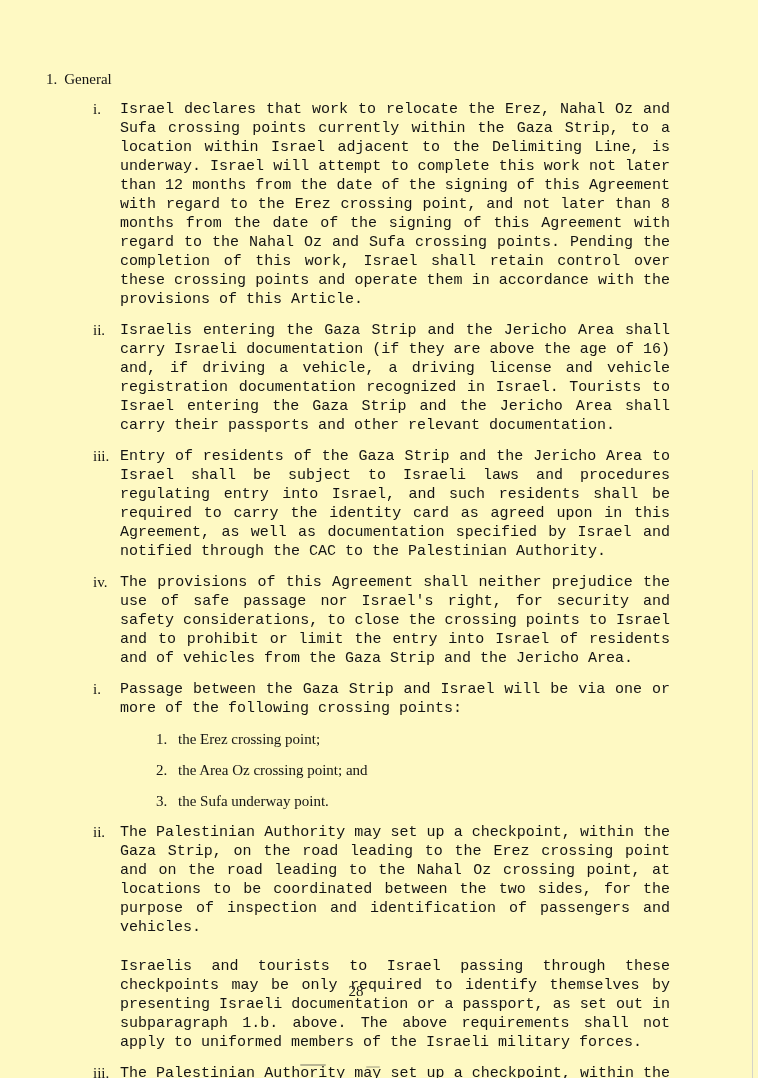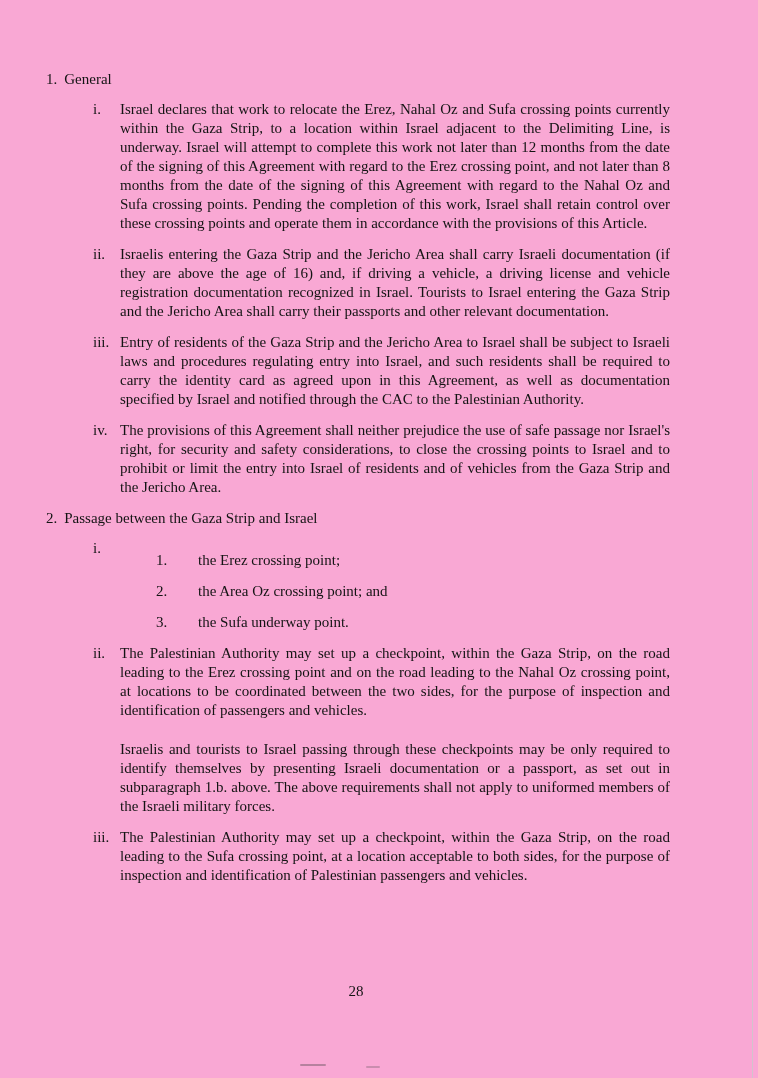--- a/index.html
+++ b/index.html
@@ -4,21 +4,21 @@
 <style>
   html, body {
     margin: 0;
     padding: 0;
     background: #ffffff;
   }
   .page {
     position: relative;
     width: 758px;
     height: 1078px;
-    background: #f9a8d4;
+    background: #fef9c3;
     overflow: hidden;
     font-family: "Liberation Serif", "DejaVu Serif", serif;
     font-size: 15px;
     line-height: 19px;
     color: #141414;
     box-sizing: border-box;
   }
   .content {
     position: absolute;
     top: 70px;
@@ -46,20 +46,21 @@
   .clause-label {
     flex: 0 0 27px;
     white-space: nowrap;
   }
   .clause-body {
     flex: 1 1 auto;
     min-width: 0;
   }
   .clause-text {
     text-align: justify;
+    font-family: Liberation Mono, monospace;
   }
   .clause-text + .clause-text {
     margin-top: 20px;
   }
   .subclauses {
     margin-top: 12px;
     margin-left: 36px;
   }
   .subclause {
     display: flex;
@@ -67,21 +68,20 @@
   }
   .subclause:last-child {
     margin-bottom: 0;
   }
   .subclause-label {
     flex: 0 0 22px;
     white-space: nowrap;
   }
   .subclause-text {
     flex: 1 1 auto;
-    margin-left: 20px;
   }
   .page-number {
     position: absolute;
     top: 982px;
     left: 46px;
     right: 92px;
     text-align: center;
   }
   .scan-edge {
     position: absolute;
@@ -137,28 +137,26 @@
           <span class="clause-label">iv.</span>
           <div class="clause-body">
             <div class="clause-text">The provisions of this Agreement shall neither prejudice the use of safe passage nor Israel's right, for security and safety considerations, to close the crossing points to Israel and to prohibit or limit the entry into Israel of residents and of vehicles from the Gaza Strip and the Jericho Area.</div>
           </div>
         </div>
 
       </div>
     </div>
 
     <div class="section section--second">
-      <div class="section-heading">
-        <span class="sec-num">2.</span><span class="sec-title">Passage between the Gaza Strip and Israel</span>
-      </div>
       <div class="clauses">
 
         <div class="clause">
           <span class="clause-label">i.</span>
           <div class="clause-body">
+            <div class="clause-text">Passage between the Gaza Strip and Israel will be via one or more of the following crossing points:</div>
             <div class="subclauses">
               <div class="subclause">
                 <span class="subclause-label">1.</span>
                 <span class="subclause-text">the Erez crossing point;</span>
               </div>
               <div class="subclause">
                 <span class="subclause-label">2.</span>
                 <span class="subclause-text">the Area Oz crossing point; and</span>
               </div>
               <div class="subclause">

